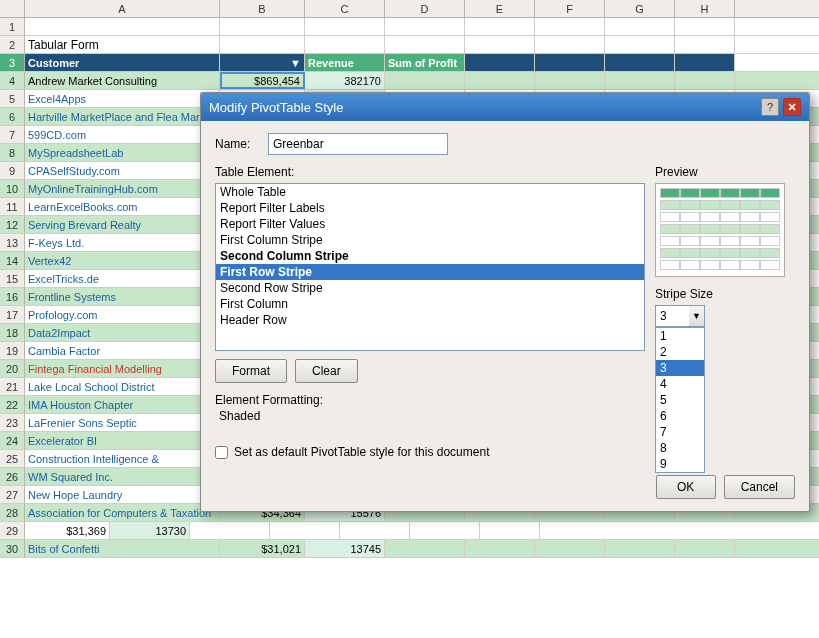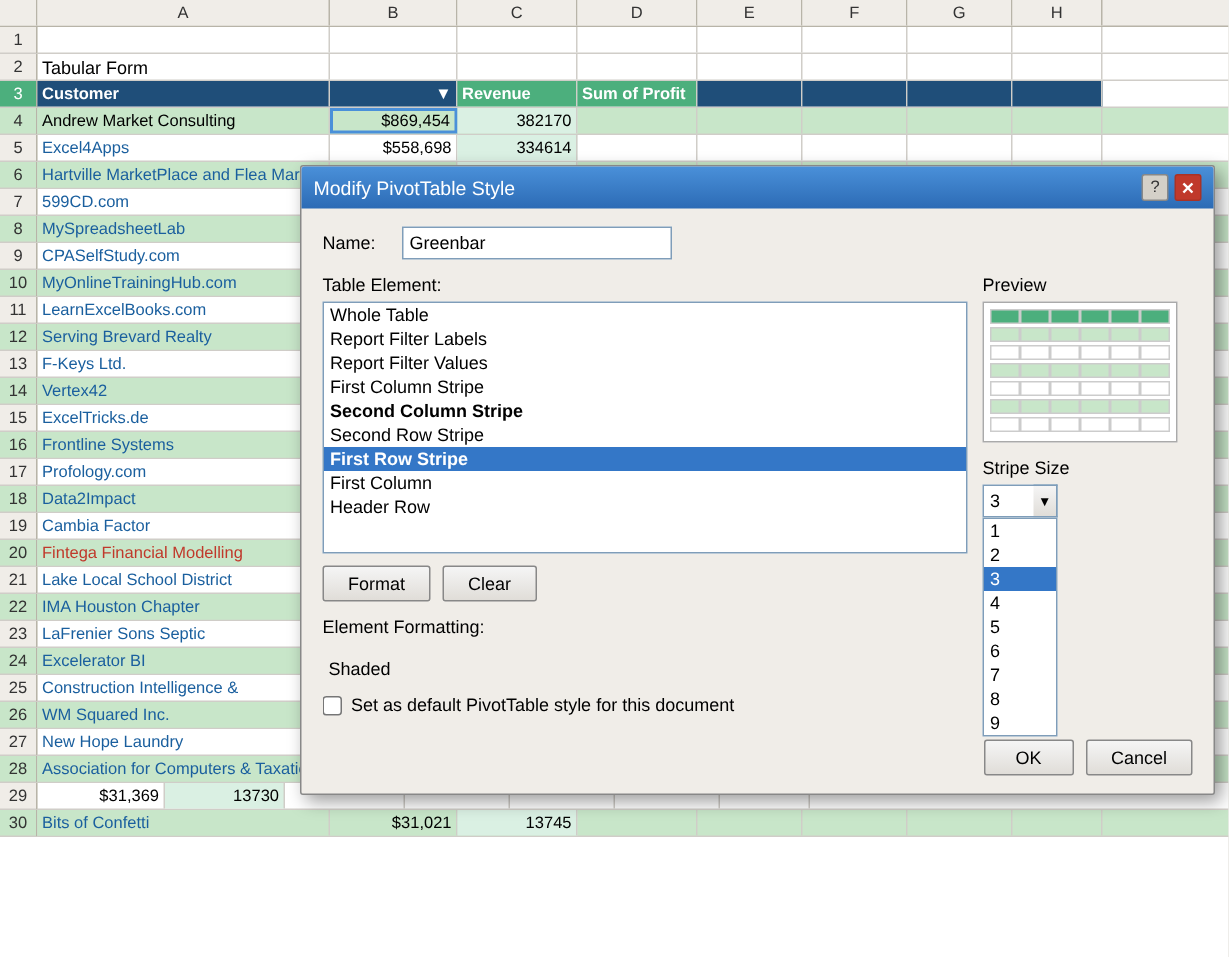--- a/index.html
+++ b/index.html
@@ -114,21 +114,21 @@
     
     .dialog-overlay {
       position: absolute;
       top: 0; left: 0;
       width: 819px;
       height: 638px;
     }
 
     .dialog {
       position: absolute;
-      top: 110px;
+      top: 92px;
       left: 200px;
       width: 610px;
       height: 420px;
       background: #f0ede8;
       border: 1px solid #888;
       box-shadow: 4px 4px 12px rgba(0,0,0,0.4);
       border-radius: 2px;
     }
 
     .dialog-titlebar {
@@ -253,21 +253,21 @@
       cursor: pointer;
       min-width: 60px;
       text-align: center;
     }
 
     .element-formatting-section {
       margin-top: 10px;
     }
     .element-formatting-label {
       font-size: 12px;
-      margin-bottom: 14px;
+      margin-bottom: 2px;
     }
     .element-formatting-value {
       font-size: 12px;
       padding-left: 4px;
     }
 
     
     .checkbox-row {
       position: absolute;
       bottom: 52px;
@@ -793,22 +793,22 @@
         <div class="left-panel">
           <div class="section-label">Table Element:</div>
 
           <div class="listbox-container">
             <div class="listbox-scroll">
               <div class="listbox-item">Whole Table</div>
               <div class="listbox-item">Report Filter Labels</div>
               <div class="listbox-item">Report Filter Values</div>
               <div class="listbox-item">First Column Stripe</div>
               <div class="listbox-item bold">Second Column Stripe</div>
+              <div class="listbox-item bold selected">First Row Stripe</div>
               <div class="listbox-item">Second Row Stripe</div>
-              <div class="listbox-item bold selected">First Row Stripe</div>
               <div class="listbox-item">First Column</div>
               <div class="listbox-item">Header Row</div>
             </div>
           </div>
 
           <div class="format-btn-row">
             <button class="dialog-action-btn">Format</button>
             <button class="dialog-action-btn">Clear</button>
           </div>
 

